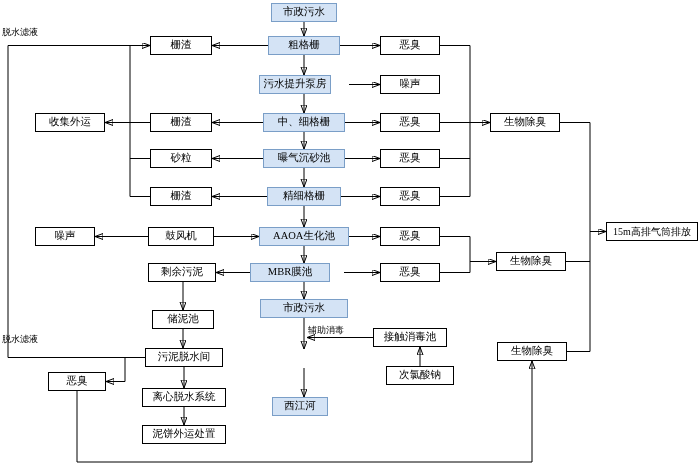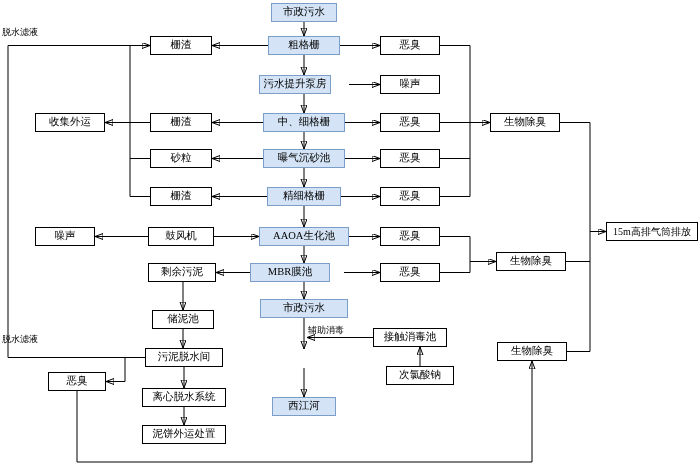--- a/index.html
+++ b/index.html
@@ -84,21 +84,21 @@
 
   <div class="node blue" style="left:271px;top:3px;width:66px">市政污水</div>
   <div class="node blue" style="left:268px;top:36px;width:72px">粗格栅</div>
   <div class="node blue" style="left:259px;top:75px;width:72px">污水提升泵房</div>
   <div class="node blue" style="left:263px;top:113px;width:82px">中、细格栅</div>
   <div class="node blue" style="left:263px;top:149px;width:82px">曝气沉砂池</div>
   <div class="node blue" style="left:267px;top:187px;width:74px">精细格栅</div>
   <div class="node blue" style="left:259px;top:227px;width:90px">AAOA生化池</div>
   <div class="node blue" style="left:250px;top:263px;width:80px">MBR膜池</div>
   <div class="node blue" style="left:260px;top:299px;width:88px">市政污水</div>
-  <div class="node blue" style="left:272px;top:397px;width:64px">西江河</div>
+  <div class="node blue" style="left:272px;top:397px;width:56px">西江河</div>
 
   <div class="node" style="left:150px;top:36px;width:62px">栅渣</div>
   <div class="node" style="left:150px;top:113px;width:62px">栅渣</div>
   <div class="node" style="left:150px;top:149px;width:62px">砂粒</div>
   <div class="node" style="left:150px;top:187px;width:62px">栅渣</div>
   <div class="node" style="left:35px;top:113px;width:70px">收集外运</div>
   <div class="node" style="left:35px;top:227px;width:60px">噪声</div>
   <div class="node" style="left:148px;top:227px;width:66px">鼓风机</div>
   <div class="node" style="left:148px;top:263px;width:68px">剩余污泥</div>
   <div class="node" style="left:152px;top:310px;width:62px">储泥池</div>

